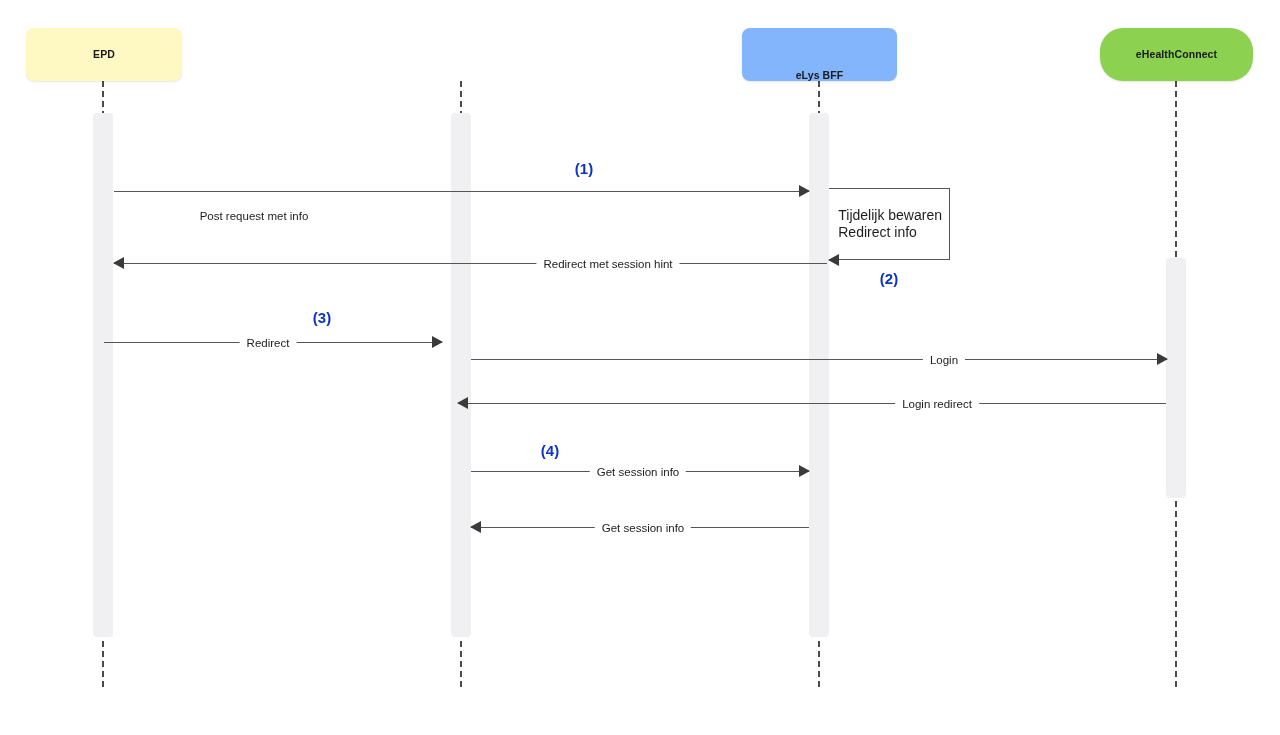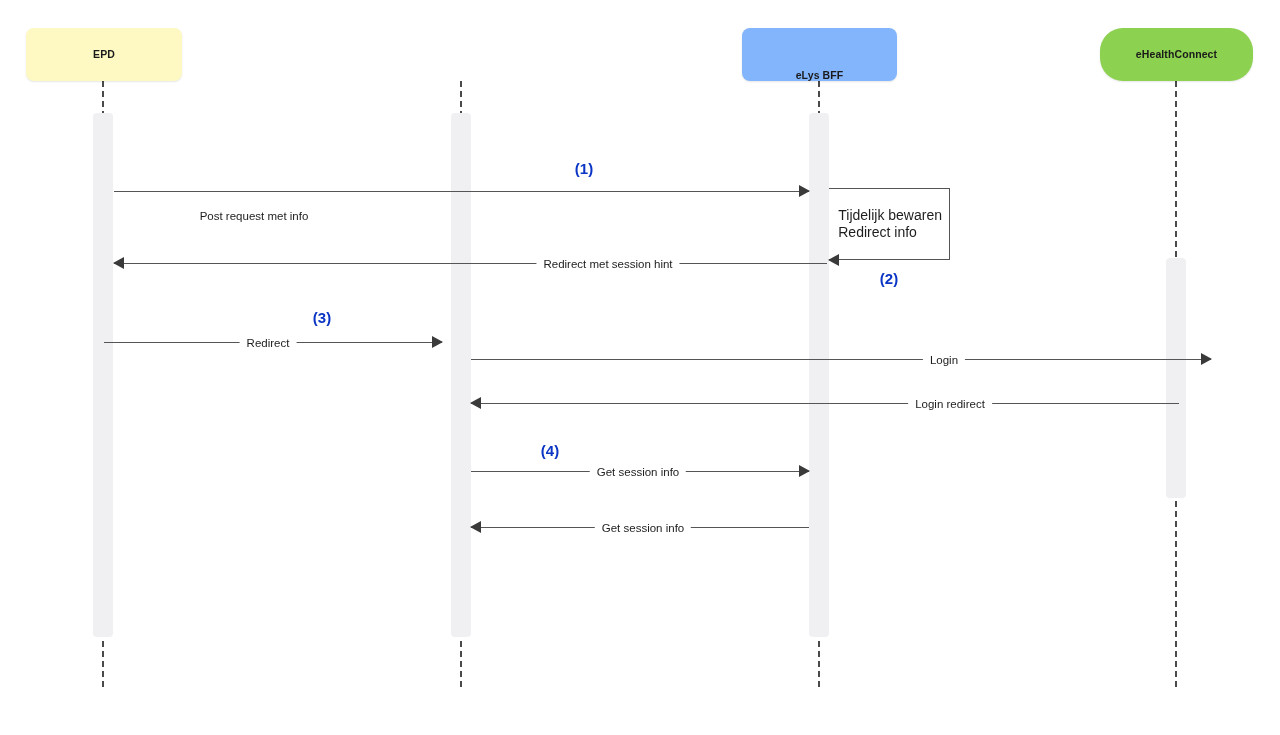--- a/index.html
+++ b/index.html
@@ -171,26 +171,26 @@
     <div class="msg to-left" style="left: 114px; width: 713px; top: 254px;">
       <div class="line"></div>
       <div class="head"></div>
       <div class="mlabel" style="left: 494px;">Redirect met session hint</div>
     </div>
     <div class="msg to-right" style="left: 104px; width: 338px; top: 333px;">
       <div class="line"></div>
       <div class="head"></div>
       <div class="mlabel" style="left: 164px;">Redirect</div>
     </div>
-    <div class="msg to-right" style="left: 471px; width: 696px; top: 350px; padding-left: 44px;">
+    <div class="msg to-right" style="left: 471px; width: 696px; top: 350px;">
       <div class="line"></div>
       <div class="head"></div>
       <div class="mlabel" style="left: 473px;">Login</div>
     </div>
-    <div class="msg to-left" style="left: 471px; width: 696px; top: 394px; padding-left: 12px;">
+    <div class="msg to-left" style="left: 458px; width: 696px; top: 394px; padding-left: 12px;">
       <div class="line"></div>
       <div class="head"></div>
       <div class="mlabel" style="left: 479px;">Login redirect</div>
     </div>
     <div class="msg to-right" style="left: 471px; width: 338px; top: 462px;">
       <div class="line"></div>
       <div class="head"></div>
       <div class="mlabel" style="left: 167px;">Get session info</div>
     </div>
     <div class="msg to-left" style="left: 471px; width: 338px; top: 518px;">

